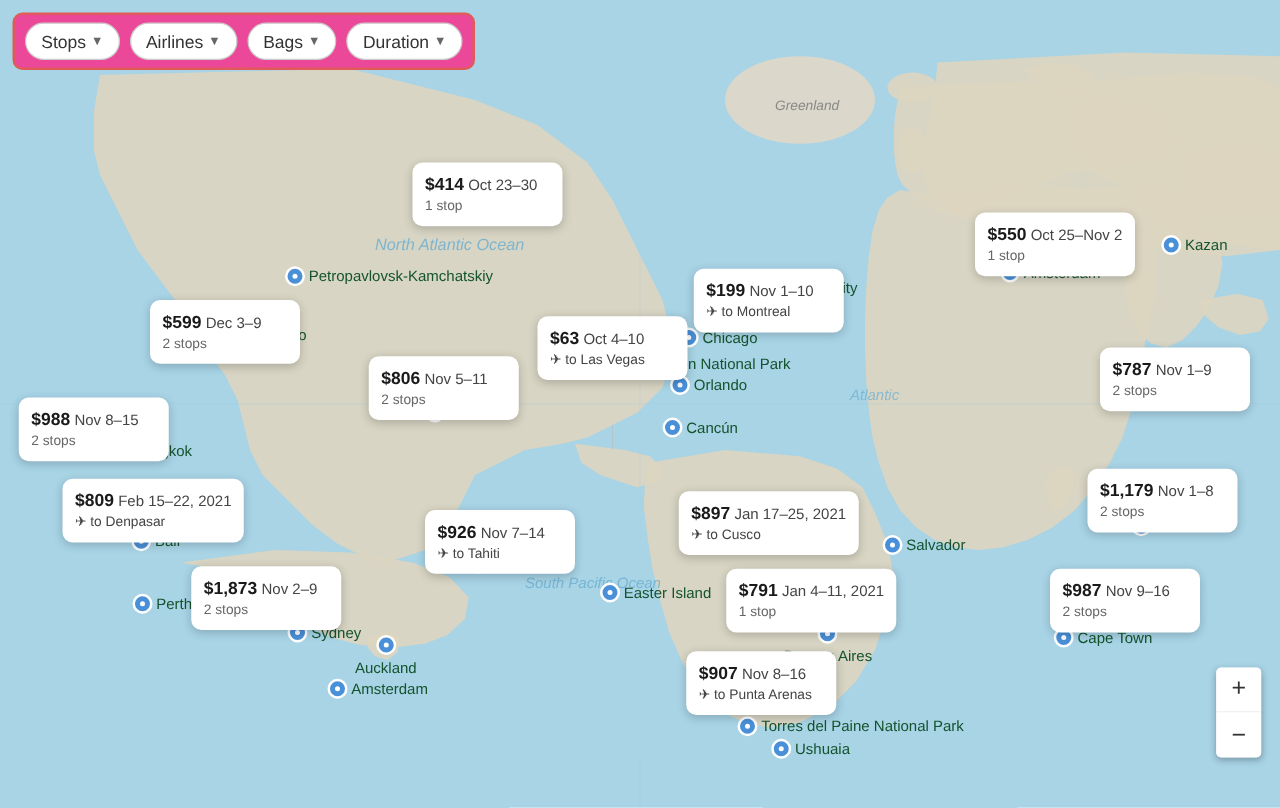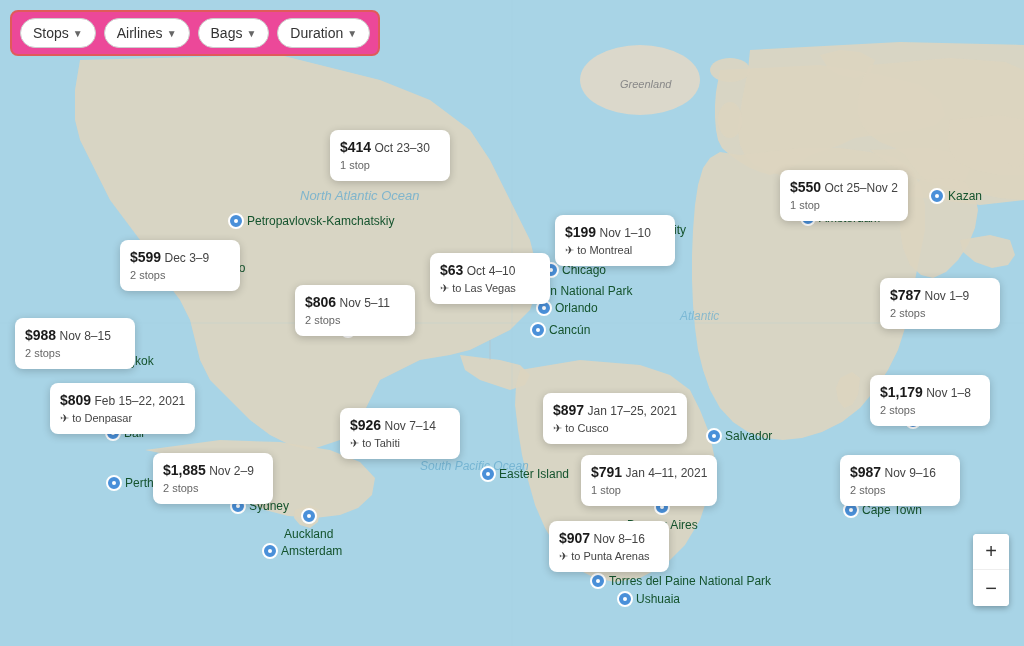--- a/index.html
+++ b/index.html
@@ -323,21 +323,21 @@
         <span>Grand Canyon National Park</span>
       </div>
       <div class="city-label" style="left: 543px; top: 262px;">
         <span class="city-dot"></span>
         <span>Chicago</span>
       </div>
       <div class="city-label" style="left: 536px; top: 300px;">
         <span class="city-dot"></span>
         <span>Orlando</span>
       </div>
-      <div class="city-label" style="left: 530px; top: 322px;">
+      <div class="city-label" style="left: 530px; top: 334px;">
         <span class="city-dot"></span>
         <span>Cancún</span>
       </div>
       <div class="city-label" style="left: 601px; top: 222px;">
         <span class="city-dot"></span>
         <span>Quebec City</span>
       </div>
       <div class="city-label" style="left: 228px; top: 213px;">
         <span class="city-dot"></span>
         <span>Petropavlovsk-Kamchatskiy</span>
@@ -375,21 +375,21 @@
       </div>
       <div class="price-card" style="left: 50px; top: 383px;">
         <div><span class="price">$809</span> <span class="dates">Feb 15–22, 2021</span></div>
         <div class="dest"><span class="plane-icon">✈</span> to Denpasar</div>
       </div>
       <div class="price-card" style="left: 340px; top: 408px;">
         <div><span class="price">$926</span> <span class="dates">Nov 7–14</span></div>
         <div class="dest"><span class="plane-icon">✈</span> to Tahiti</div>
       </div>
       <div class="price-card" style="left: 153px; top: 453px;">
-        <div><span class="price">$1,885</span> <span class="dates">Nov 2–9</span></div>
+        <div><span class="price">$1,873</span> <span class="dates">Nov 2–9</span></div>
         <div class="stops">2 stops</div>
       </div>
       <div class="price-card" style="left: 543px; top: 393px;">
         <div><span class="price">$897</span> <span class="dates">Jan 17–25, 2021</span></div>
         <div class="dest"><span class="plane-icon">✈</span> to Cusco</div>
       </div>
       <div class="price-card" style="left: 581px; top: 455px;">
         <div><span class="price">$791</span> <span class="dates">Jan 4–11, 2021</span></div>
         <div class="stops">1 stop</div>
       </div>

